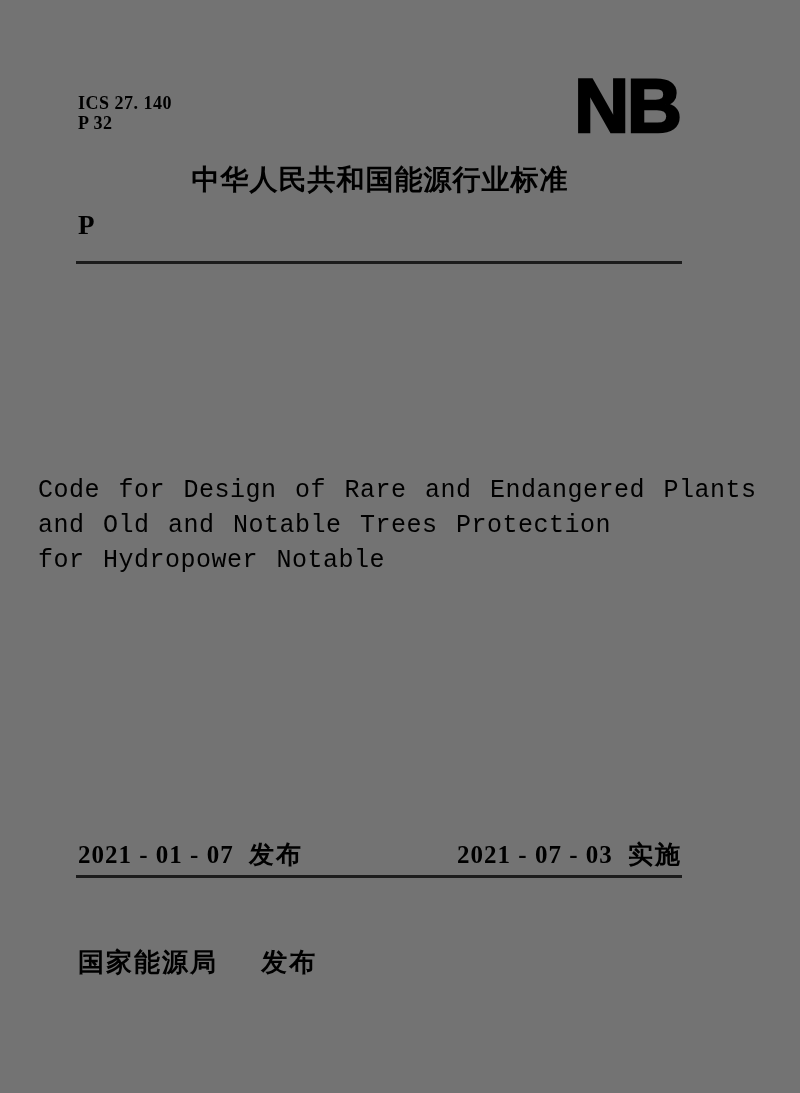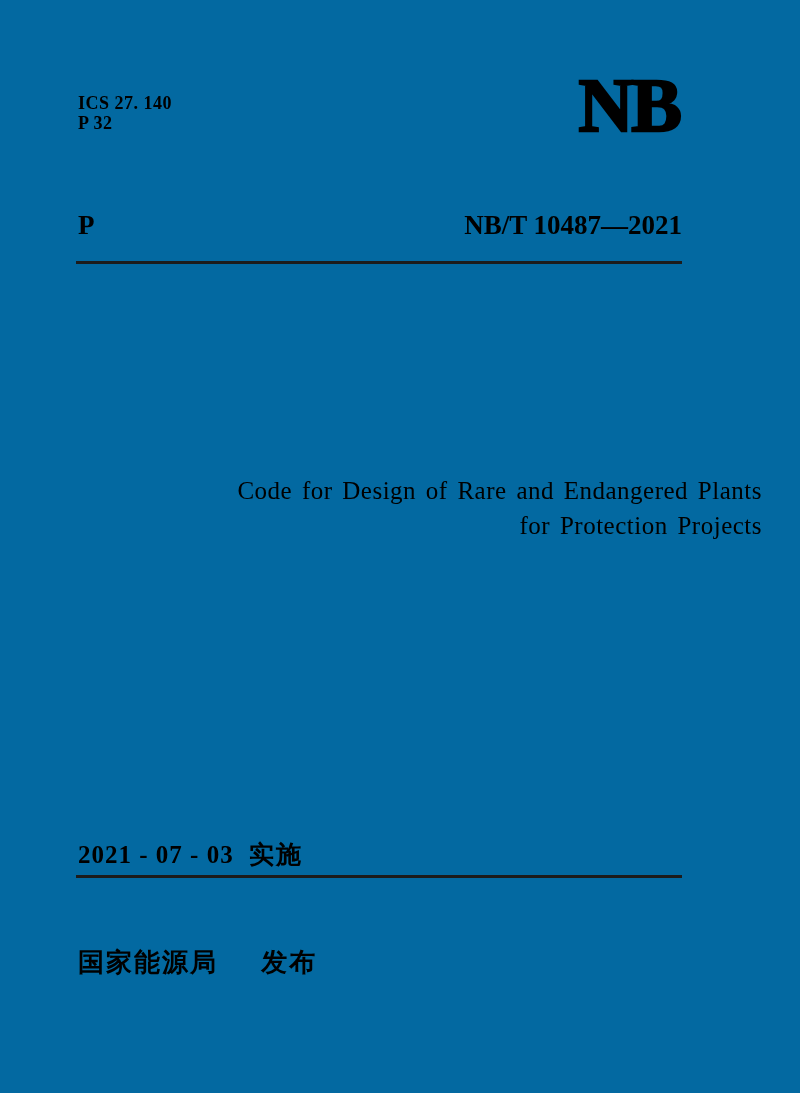--- a/index.html
+++ b/index.html
@@ -1,40 +1,40 @@
 <!DOCTYPE html>
 <html><head>
 <meta charset="utf-8">
 <style>
   * { margin: 0; padding: 0; box-sizing: border-box; }
   html, body { background: #ffffff; }
   .page {
     position: relative;
     width: 800px;
     height: 1093px;
-    background: #0369a1;
+    background: #737373;
     color: #000000;
     overflow: hidden;
     font-family: "Liberation Serif", serif;
   }
   .ics-block {
     position: absolute;
     left: 78px;
     top: 93px;
     font-family: "Liberation Serif", serif;
     font-weight: bold;
     font-size: 18px;
     line-height: 20px;
     letter-spacing: 0.5px;
   }
   .nb-logo {
     position: absolute;
     top: 66px;
     right: 120px;
-    font-family: Liberation Serif, serif;
+    font-family: Liberation Sans, sans-serif;
     font-weight: 900;
     font-size: 76px;
     line-height: 1.05;
     letter-spacing: -2px;
     margin-left: 48px;
     -webkit-text-stroke: 2.5px #000000;
   }
   .standard-category {
     position: absolute;
     left: 78px;
@@ -78,22 +78,22 @@
     font-weight: 400;
     font-size: 40px;
     line-height: 48px;
     letter-spacing: 2px;
   }
   .title-en {
     position: absolute;
     left: 38px;
     top: 473px;
     width: 724px;
-    text-align: right;
-    font-family: Liberation Serif, serif;
+    text-align: left;
+    font-family: Liberation Mono, monospace;
     font-weight: 400;
     font-size: 25px;
     line-height: 35px;
     word-spacing: 3px;
     letter-spacing: 0.5px;
   }
   .dates-row {
     position: absolute;
     left: 78px;
     top: 840px;
@@ -133,35 +133,40 @@
 
 <div class="page">
 
   <div class="ics-block">
     <div>ICS 27. 140</div>
     <div>P 32</div>
   </div>
 
   <div class="nb-logo">NB</div>
 
+  <div class="standard-category">中华人民共和国能源行业标准</div>
 
   <div class="number-row">
     <span>P</span>
-    <span>NB/T 10487—2021</span>
   </div>
 
   <div class="rule rule-top"></div>
 
 
   <div class="title-en">
     <div>Code for Design of Rare and Endangered Plants</div>
-    <div>for Protection Projects</div>
+    <div>and Old and Notable Trees Protection</div>
+    <div>for Hydropower Notable</div>
   </div>
 
   <div class="dates-row">
+    <span>
+      <span class="date-num">2021 - 01 - 07</span>
+      <span class="date-label">发布</span>
+    </span>
     <span>
       <span class="date-num">2021 - 07 - 03</span>
       <span class="date-label">实施</span>
     </span>
   </div>
 
   <div class="rule rule-bottom"></div>
 
   <div class="publisher-row">
     <span>国家能源局</span>

